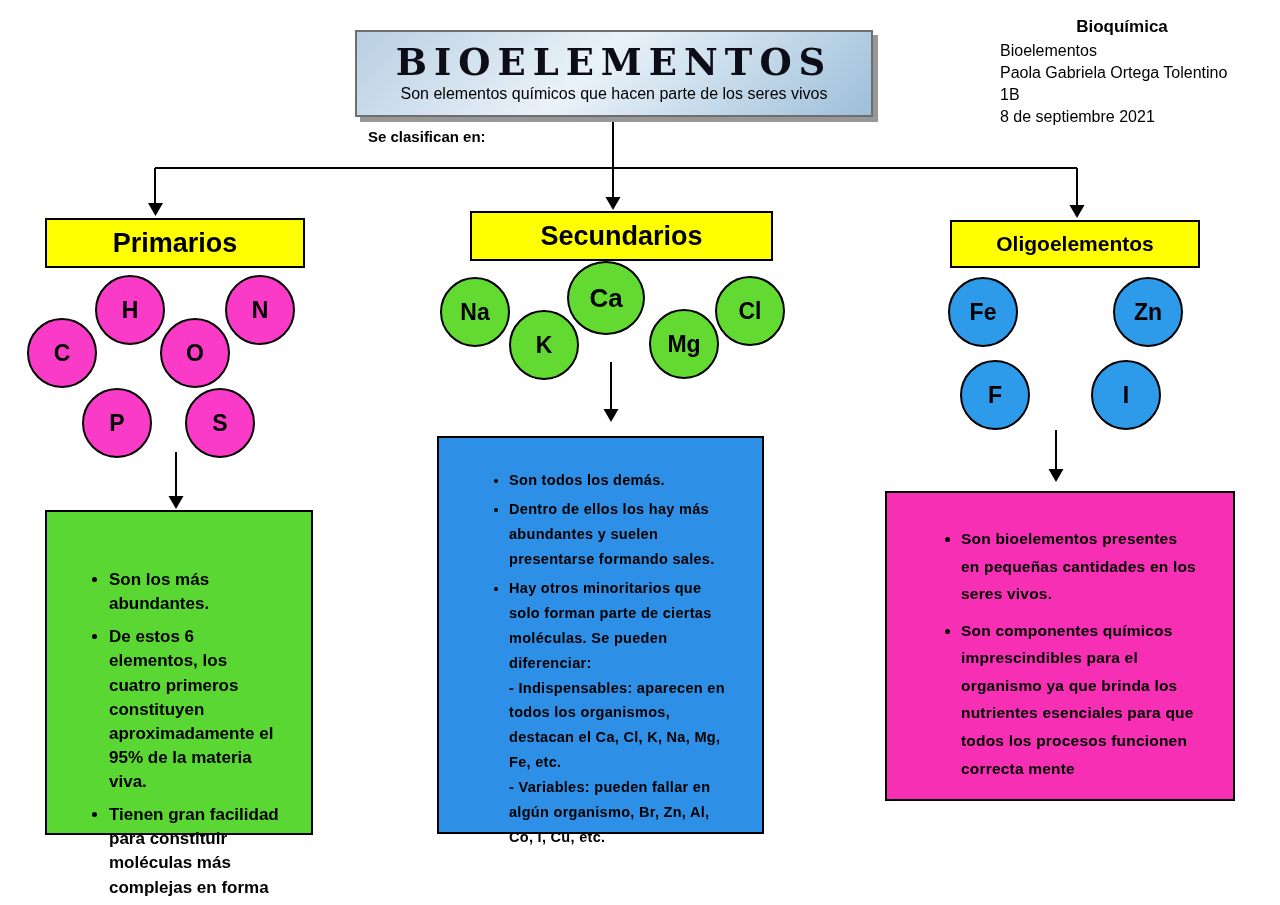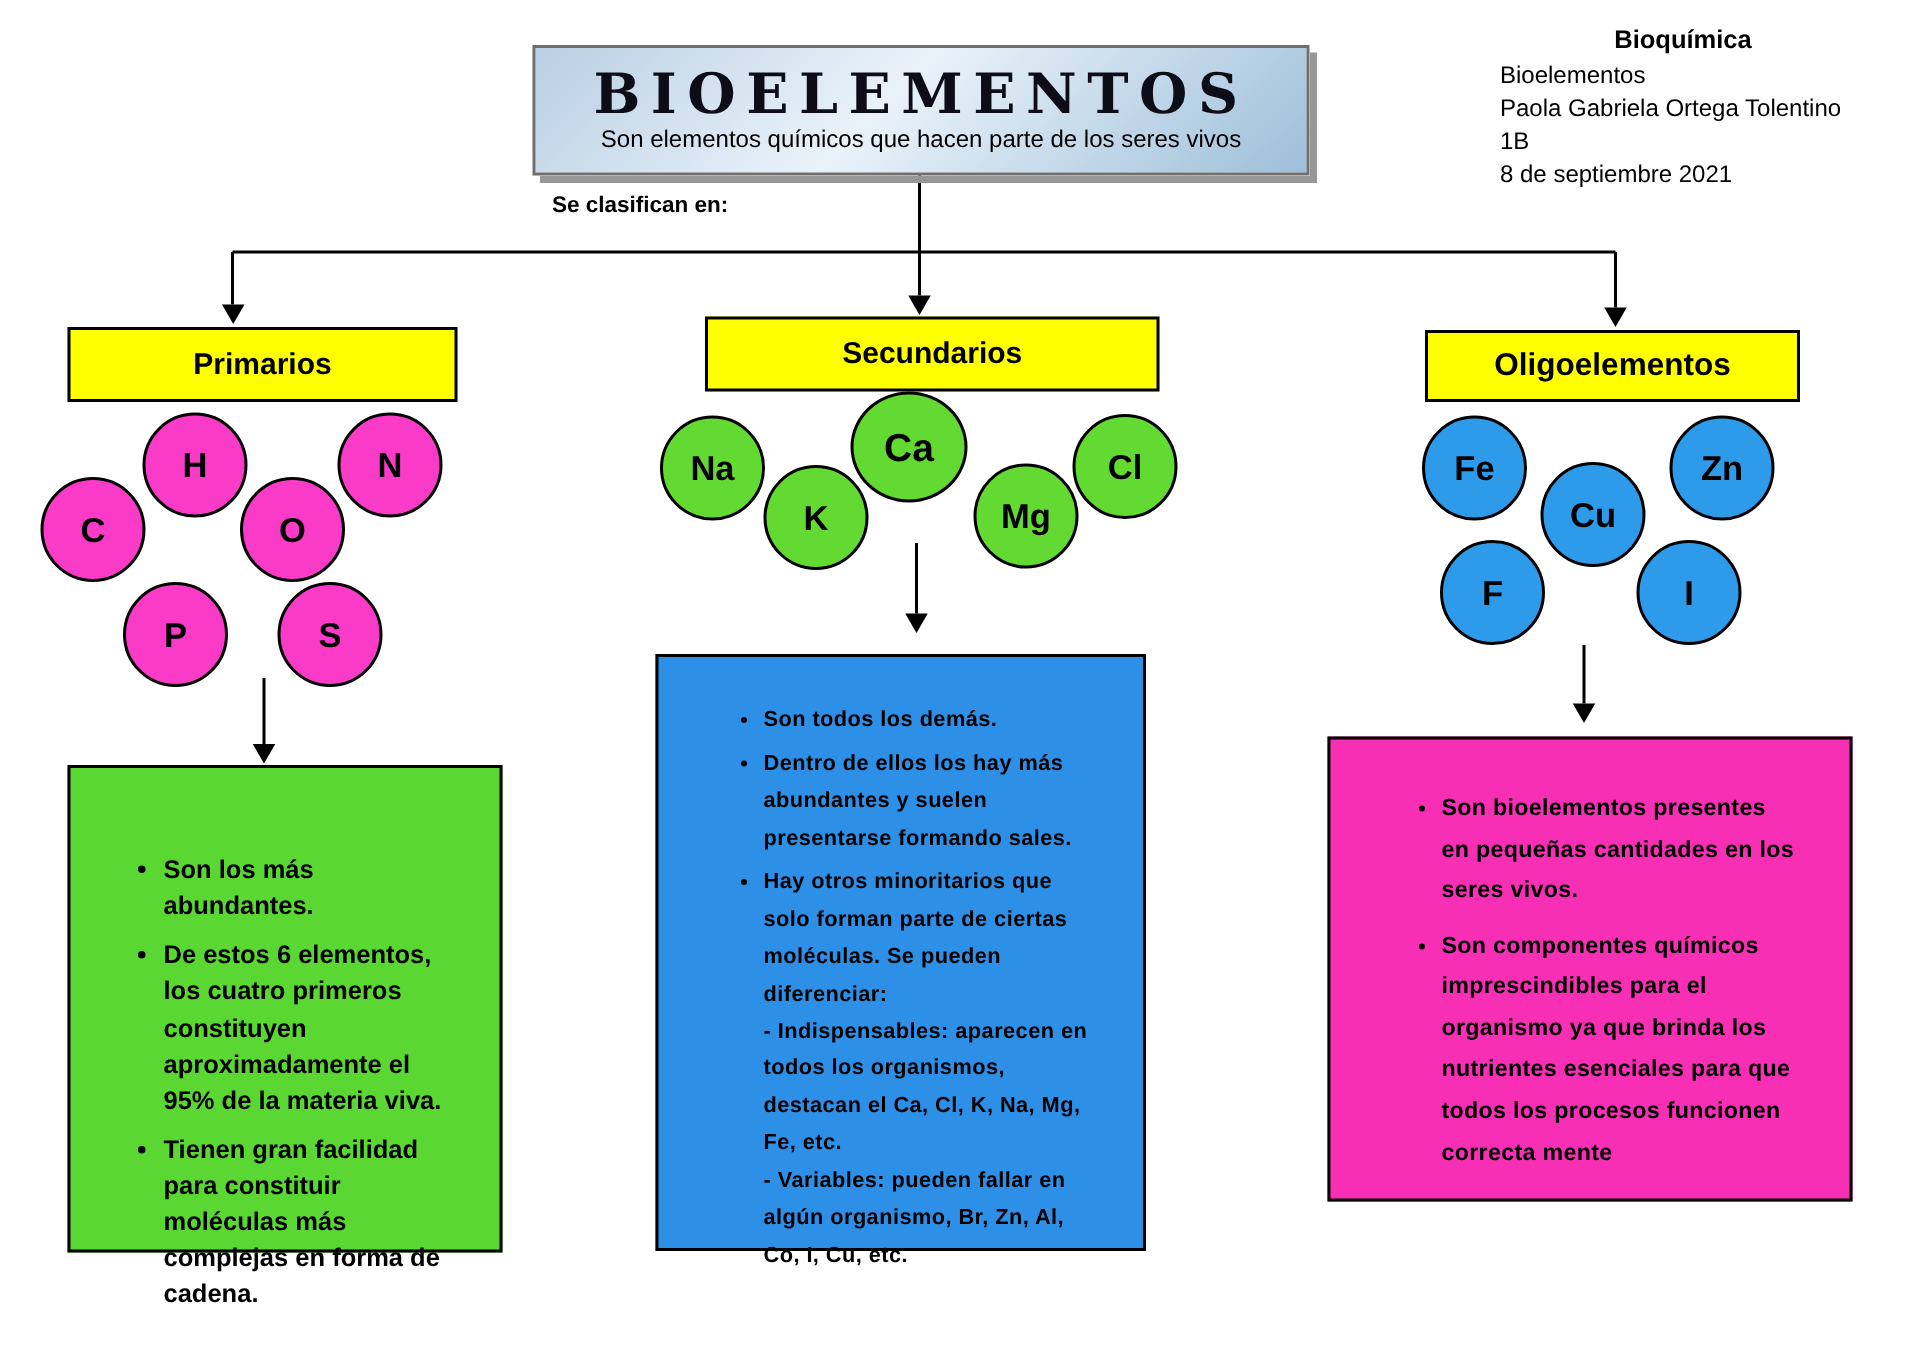--- a/index.html
+++ b/index.html
@@ -60,21 +60,21 @@
     font-weight: bold;
   }
 
   
   .label-box {
     position: absolute;
     background: #FFFF00;
     border: 2px solid #000;
     display: flex; align-items: center; justify-content: center;
     font-weight: bold;
-    font-size: 20px;
+    font-size: 27px;
   }
   .lb-prim  { left: 45px;  top: 218px; width: 260px; height: 50px; }
   .lb-sec   { left: 470px; top: 211px; width: 303px; height: 50px; }
   .lb-oligo { left: 950px; top: 220px; width: 250px; height: 48px; font-size: 21px; }
 
   
   .circle {
     position: absolute;
     width: 70px; height: 70px;
     border-radius: 50%;
@@ -110,21 +110,21 @@
   .desc {
     position: absolute;
     border: 2px solid #000;
     color: #000;
   }
   .desc ul { margin: 16px; padding-left: 30px; }
   .desc li { margin-bottom: 9px; white-space: pre-line; }
 
   .desc-green {
     left: 45px; top: 510px;
-    width: 290px; height: 325px;
+    width: 268px; height: 325px;
     background: #5BD733;
     padding: 40px 14px 8px 16px;
     font-size: 17px;
     font-weight: bold;
     line-height: 1.42;
   }
   .desc-blue {
     left: 437px; top: 436px;
     width: 327px; height: 398px;
     background: #2D8FE5;
@@ -192,21 +192,20 @@
   <div class="circle pink c-S">S</div>
 
   <div class="circle green c-Na">Na</div>
   <div class="circle green c-Ca">Ca</div>
   <div class="circle green c-K">K</div>
   <div class="circle green c-Mg">Mg</div>
   <div class="circle green c-Cl">Cl</div>
 
   <div class="circle blue c-Fe">Fe</div>
   <div class="circle blue c-Zn">Zn</div>
-  <div class="circle blue c-Cu">Cu</div>
   <div class="circle blue c-F">F</div>
   <div class="circle blue c-I">I</div>
 
   <div class="desc desc-green">
     <ul>
       <li>Son los más abundantes.</li>
       <li>De estos 6 elementos, los cuatro primeros constituyen aproximadamente el 95% de la materia viva.</li>
       <li>Tienen gran facilidad para constituir moléculas más complejas en forma de cadena.</li>
     </ul>
   </div>

